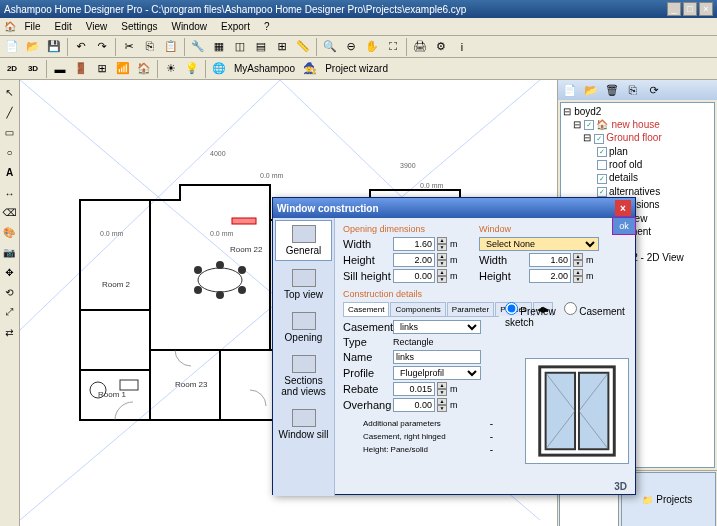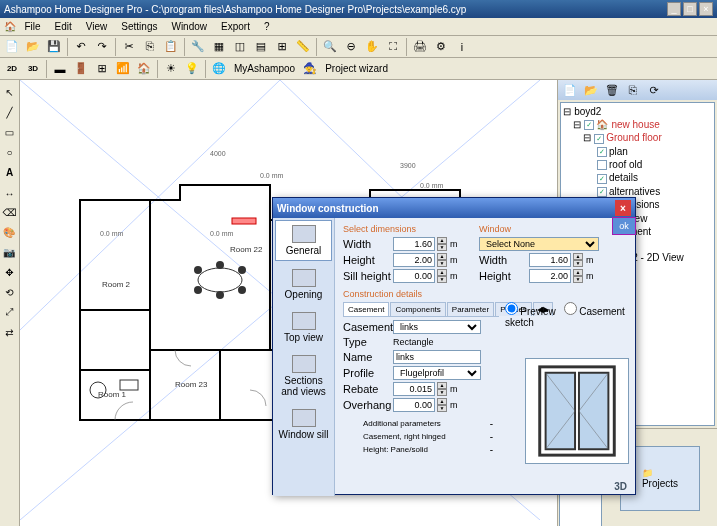--- a/index.html
+++ b/index.html
@@ -208,43 +208,43 @@
       <div class="tree-item" style="padding-left:34px"><span class="tree-chk">✓</span><span>details</span></div>
       <div class="tree-item" style="padding-left:34px"><span class="tree-chk">✓</span><span>alternatives</span></div>
       <div class="tree-item" style="padding-left:34px"><span class="tree-chk">✓</span><span>dimensions</span></div>
       <div class="tree-item" style="padding-left:34px"><span class="tree-chk">✓</span><span>roof new</span></div>
       <div class="tree-item" style="padding-left:20px"><span class="tree-chk"></span><span>Environment</span></div>
       <div class="tree-item" style="padding-left:10px">⊟ <span>Views</span></div>
       <div class="tree-item" style="padding-left:20px"><span class="tree-chk">✓</span><span>2D boyd2 - 2D View</span></div>
     </div>
     <div style="display:flex;border-top:1px solid #aca899">
       <div style="flex:1;padding:3px;background:#fff;border:1px solid #7f9db9;margin:1px;font-size:9px;cursor:pointer">📚 <span>Catalog</span></div>
-      <div style="flex:1;padding:21px;background:#dae6f5;border:1px solid #7f9db9;margin:17px;font-size:9px;cursor:pointer">📁 <span>Projects</span></div>
+      <div style="flex:1;padding:21px;background:#dae6f5;border:1px solid #7f9db9;margin:1px;font-size:9px;cursor:pointer">📁 <span>Projects</span></div>
     </div>
   </div>
 </div>
 
 <div class="dialog">
   <div class="dlg-title">
     <span>Window construction</span>
     <div class="dlg-close">×</div>
   </div>
   <div class="dlg-body">
     <div class="dlg-nav">
       <div class="nav-item active"><span class="nav-ic"></span><span>General</span></div>
+      <div class="nav-item"><span class="nav-ic"></span><span>Top view</span></div>
       <div class="nav-item"><span class="nav-ic"></span><span>Opening</span></div>
-      <div class="nav-item"><span class="nav-ic"></span><span>Top view</span></div>
       <div class="nav-item"><span class="nav-ic"></span><span>Sections and views</span></div>
       <div class="nav-item"><span class="nav-ic"></span><span>Window sill</span></div>
     </div>
     <div class="dlg-content">
       <div class="okbtn">ok</div>
       <div style="display:flex;gap:6px">
         <div style="width:130px">
-          <div class="section-hdr">Select dimensions</div>
+          <div class="section-hdr">Opening dimensions</div>
           <div class="row">
               <span class="lbl">Width</span>
               <input class="inp" value="1.60" style="">
               <div class="spin">
                 <div class="spinb">▲</div>
                 <div class="spinb">▼</div>
               </div>
               <span class="unit">m</span>
             </div>
           <div class="row">

